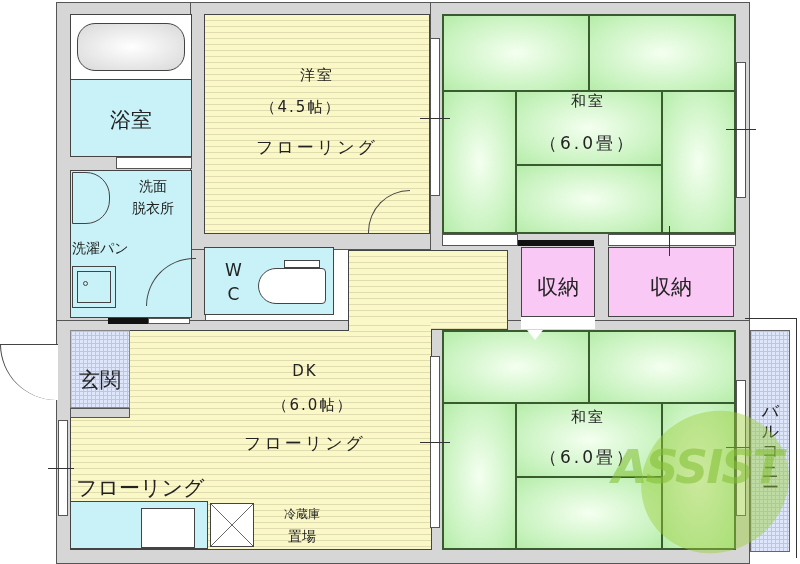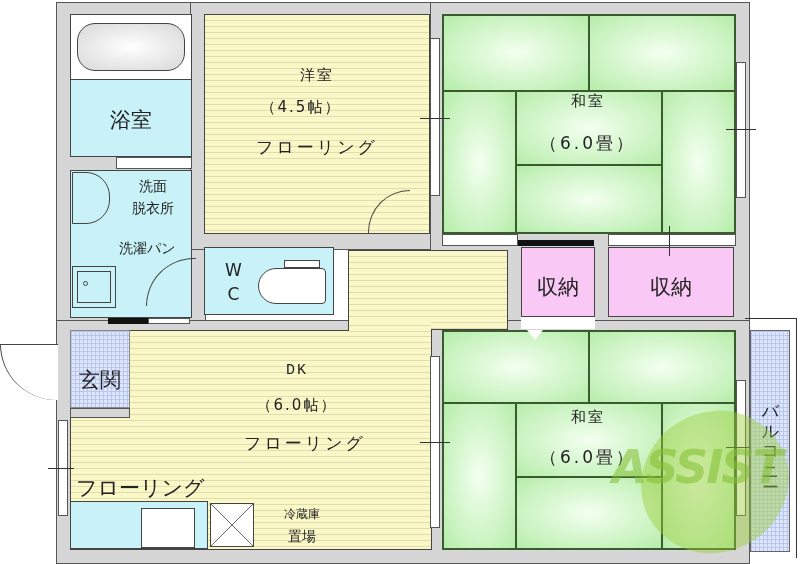--- a/index.html
+++ b/index.html
@@ -32,21 +32,21 @@
 <div class="abs" style="left:70px;top:14px;width:122px;height:66px;background:#fff;border:1px solid #444;">
   <div class="abs" style="left:6px;top:8px;width:108px;height:48px;border:1px solid #444;border-radius:18px;background:radial-gradient(ellipse at center,#ffffff 0%,#d8d8d8 100%);"></div>
 </div>
 <div class="label lbl-sm" style="left:70px;top:106px;width:122px;">浴室</div>
 <div class="abs" style="left:116px;top:157px;width:76px;height:12px;background:#fff;border:1px solid #555;"></div>
 
 <div class="abs room floor-water" style="left:70px;top:170px;width:122px;height:148px;"></div>
 <div class="abs" style="left:72px;top:172px;width:38px;height:52px;border:1px solid #444;border-radius:0 24px 24px 0;background:#c8f2f7;"></div>
 <div class="label lbl-sm" style="left:118px;top:178px;width:70px;font-size:14px;">洗面</div>
 <div class="label lbl-sm" style="left:118px;top:200px;width:70px;font-size:14px;">脱衣所</div>
-<div class="label lbl-sm" style="left:72px;top:240px;width:80px;font-size:14px;text-align:left;margin-left:47px;">洗濯パン</div>
+<div class="label lbl-sm" style="left:72px;top:240px;width:80px;font-size:14px;text-align:left;">洗濯パン</div>
 <div class="abs" style="left:72px;top:266px;width:44px;height:42px;border:1px solid #444;background:#c8f2f7;">
   <div class="abs" style="left:4px;top:4px;width:34px;height:32px;border:1px solid #444;"></div>
   <div class="abs" style="left:10px;top:14px;width:5px;height:5px;border:1px solid #444;border-radius:50%;"></div>
 </div>
 <div class="abs" style="left:146px;top:258px;width:50px;height:48px;border-top:1px solid #444;border-left:1px solid #444;border-top-left-radius:50px;background:transparent;transform:scaleX(1);"></div>
 <div class="abs black-bar" style="left:108px;top:318px;width:40px;height:6px;"></div>
 <div class="abs window" style="left:148px;top:318px;width:42px;height:6px;"></div>
 
 <div class="abs room floor-wood" style="left:204px;top:14px;width:226px;height:220px;"></div>
 <div class="label lbl-lg" style="left:204px;top:66px;width:226px;">洋室</div>
@@ -57,22 +57,22 @@
 
 <div class="abs room floor-water" style="left:204px;top:247px;width:130px;height:68px;"></div>
 <div class="label lbl-md" style="left:220px;top:260px;width:30px;">W</div>
 <div class="label lbl-md" style="left:220px;top:284px;width:30px;">C</div>
 <div class="abs" style="left:258px;top:268px;width:68px;height:36px;border:1px solid #444;border-radius:18px 4px 4px 18px;background:#fff;"></div>
 <div class="abs" style="left:284px;top:260px;width:36px;height:8px;border:1px solid #444;background:#fff;"></div>
 
 <div class="abs room floor-wood" style="left:348px;top:250px;width:160px;height:80px;"></div>
 <div class="abs room floor-wood" style="left:70px;top:330px;width:362px;height:220px;"></div>
 <div class="abs" style="left:349px;top:320px;width:82px;height:12px;background:repeating-linear-gradient(to bottom,#fbf8c8 0px,#fbf8c8 5px,#e0dcb0 5px,#e0dcb0 6px);"></div>
-<div class="label lbl-lg" style="left:172px;top:362px;width:250px;font-family:Liberation Mono, monospace;">DK</div>
-<div class="label lbl-lg" style="left:172px;top:396px;width:250px;">（6.0帖）</div>
+<div class="label lbl-lg" style="left:180px;top:362px;width:250px;">DK</div>
+<div class="label lbl-lg" style="left:188px;top:396px;width:250px;">（6.0帖）</div>
 <div class="label lbl-md" style="left:180px;top:432px;width:250px;">フローリング</div>
 
 <div class="abs floor-tile" style="left:70px;top:330px;width:60px;height:78px;border:1px solid #888;"></div>
 <div class="label lbl-sm" style="left:70px;top:366px;width:60px;">玄関</div>
 <div class="abs wall" style="left:70px;top:408px;width:60px;height:10px;"></div>
 <div class="abs" style="left:0px;top:344px;width:58px;height:56px;border-left:1px solid #444;border-top:1px solid #444;border-bottom-left-radius:56px;background:#fff;"></div>
 <div class="abs window" style="left:58px;top:420px;width:10px;height:96px;"></div>
 <div class="tick" style="left:48px;top:468px;width:26px;height:1px;"></div>
 
 <div class="label lbl-sm" style="left:76px;top:474px;text-align:left;">フローリング</div>

